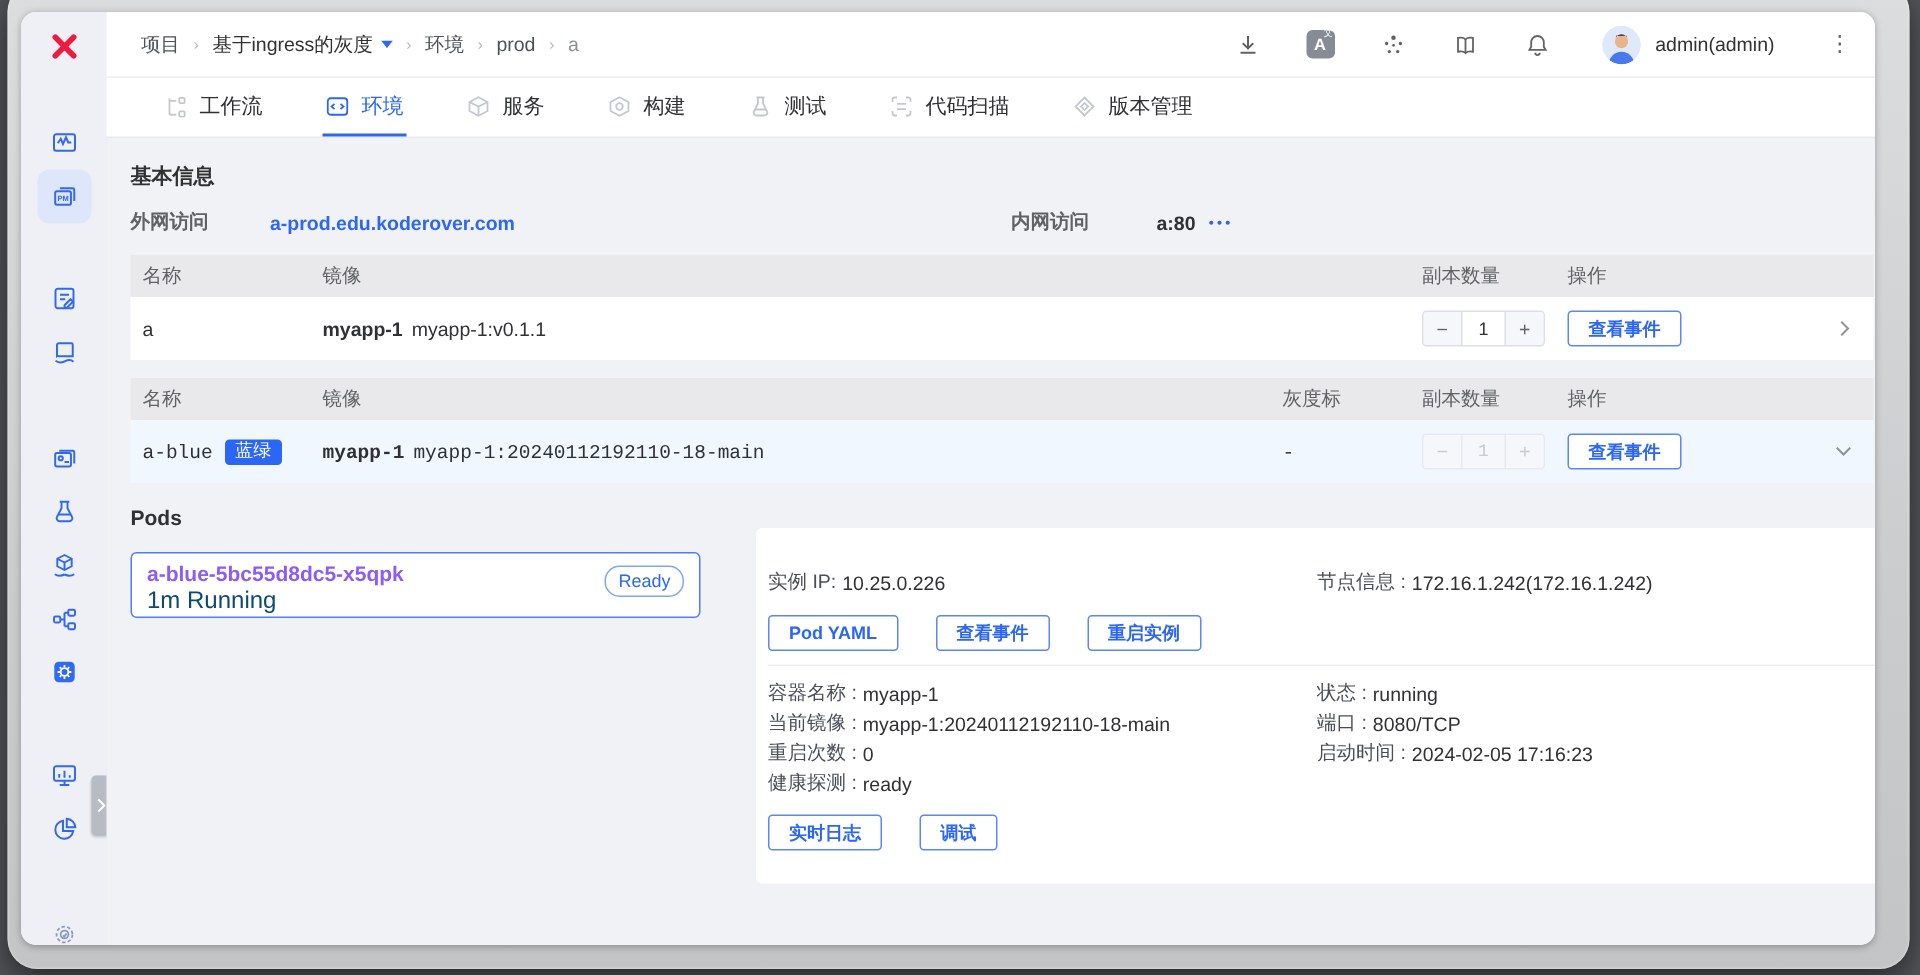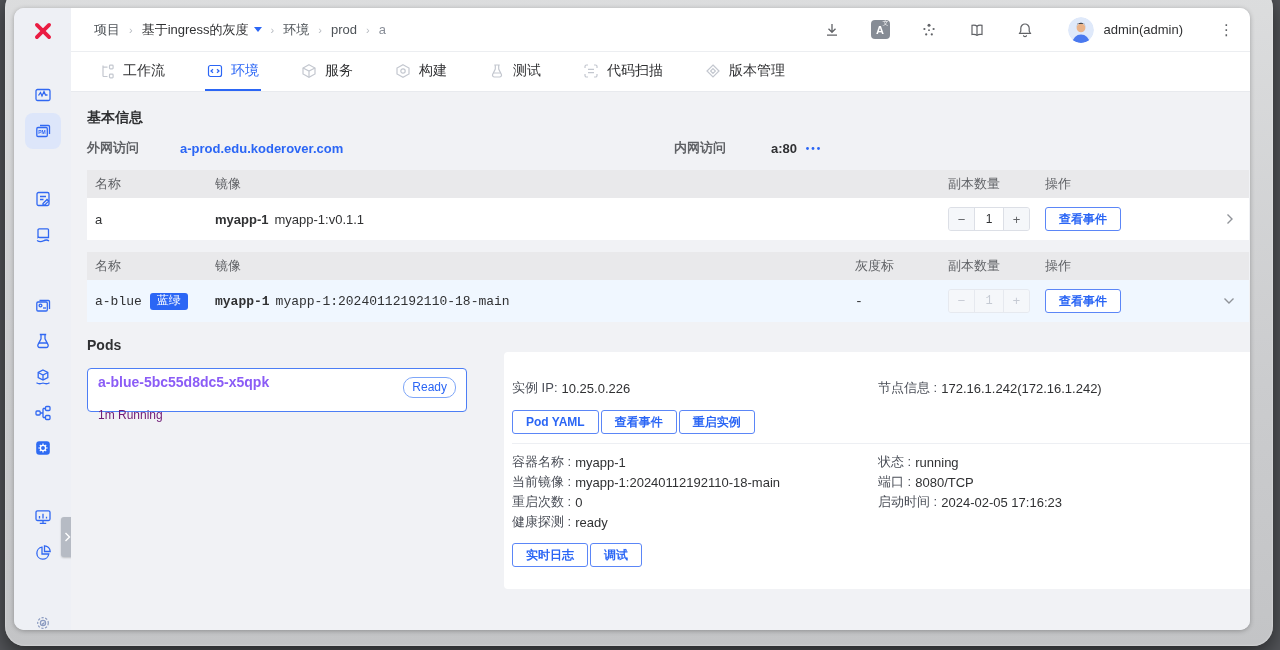--- a/index.html
+++ b/index.html
@@ -34,21 +34,21 @@
   .hdr-right{display:flex;align-items:center;margin-left:auto;padding-right:16px;}
   .hicon{width:18px;height:18px;display:flex;align-items:center;justify-content:center;cursor:pointer;margin-left:30px;}
   .translate-box{width:19px;height:19px;background:#868c95;border-radius:4px;color:#fff;
     display:flex;align-items:flex-end;justify-content:center;font-size:11px;font-weight:bold;line-height:17px;position:relative;cursor:pointer;margin-left:30px;}
   .translate-box .sup{position:absolute;top:0px;right:1px;font-size:6px;font-weight:normal;line-height:7px;}
   .avatar{width:26px;height:26px;border-radius:50%;overflow:hidden;margin-left:34px;cursor:pointer;}
   .username{font-size:13px;color:#303133;margin-left:10px;cursor:pointer;}
   .kebab{margin-left:36px;font-size:15px;color:#606266;cursor:pointer;line-height:15px;}
   
   .tabs{position:absolute;left:57px;top:44px;width:1179px;height:40px;background:#fff;
-    border-bottom:1px solid #e8eaee;display:flex;padding-left:26px;box-sizing:border-box;column-gap:38px;}
+    border-bottom:1px solid #e8eaee;display:flex;padding-left:36px;box-sizing:border-box;column-gap:38px;}
   .tab{display:flex;align-items:center;gap:8px;font-size:14px;color:#303133;cursor:pointer;
     border-bottom:2px solid transparent;padding:0 2px;}
   .tab.active{color:#2b66f5;border-bottom-color:#2b66f5;}
   
   .content{position:absolute;left:57px;top:84px;width:1179px;height:538px;background:#f1f2f5;}
   .section-title{position:absolute;left:16px;font-size:14px;font-weight:700;color:#303133;}
   .info-group{position:absolute;display:flex;align-items:center;font-size:13px;height:20px;font-weight:bold;}
   .info-label{color:#606266;}
   .link{color:#2b66f5;cursor:pointer;}
   .plain-val{color:#303133;}
@@ -72,29 +72,29 @@
   .stepper.disabled{border-color:#e6e9ef;}
   .stepper.disabled .st-btn{color:#c5cad3;cursor:not-allowed;background:#f5f7fa;}
   .stepper.disabled .st-val{color:#c5cad3;background:#f5f7fa;border-color:#e6e9ef;}
   
   .btn{display:inline-flex;align-items:center;justify-content:center;height:24px;padding:0 13px;
     border:1px solid #5b86f7;border-radius:3px;background:#fff;color:#2b66f5;font-size:12px;font-weight:700;cursor:pointer;font-family:inherit;}
   
   .pod-card{position:absolute;left:16px;top:276px;width:380px;height:44px;background:#fff;
     border:1px solid #4d7ef5;border-radius:4px;box-sizing:border-box;padding:5px 10px;cursor:pointer;}
   .pod-name{font-size:14px;color:#8b5cf6;font-weight:bold;}
-  .pod-meta{font-size:12px;color:#701a75;margin-top:18px;}
+  .pod-meta{font-size:16px;color:#0c4a6e;margin-top:2px;}
   .ready-badge{position:absolute;right:10px;top:8px;border:1px solid #7ea6f8;color:#2b66f5;background:#fff;
     border-radius:10px;font-size:12px;padding:0 8px;height:19px;line-height:19px;}
   
   .panel{position:absolute;left:410px;top:260px;width:768px;height:237px;background:#fff;border-radius:4px;margin-left:23px;}
   .p-row{position:absolute;font-size:13px;color:#303133;display:flex;gap:4px;align-items:center;}
   .p-label{color:#4a4e57;}
   .p-divider{position:absolute;left:8px;top:91px;width:752px;border-top:1px solid #edeff3;}
-  .btn-row{position:absolute;display:flex;gap:2px;}
+  .btn-row{position:absolute;display:flex;gap:25px;}
   .dots-more{display:flex;margin-left:8px;cursor:pointer;}
 </style>
 </head>
 <body>
 
 <div class="frame"></div>
 <div class="window">
 
   <div class="sidebar">
     <div class="side-item" style="top:5px">

